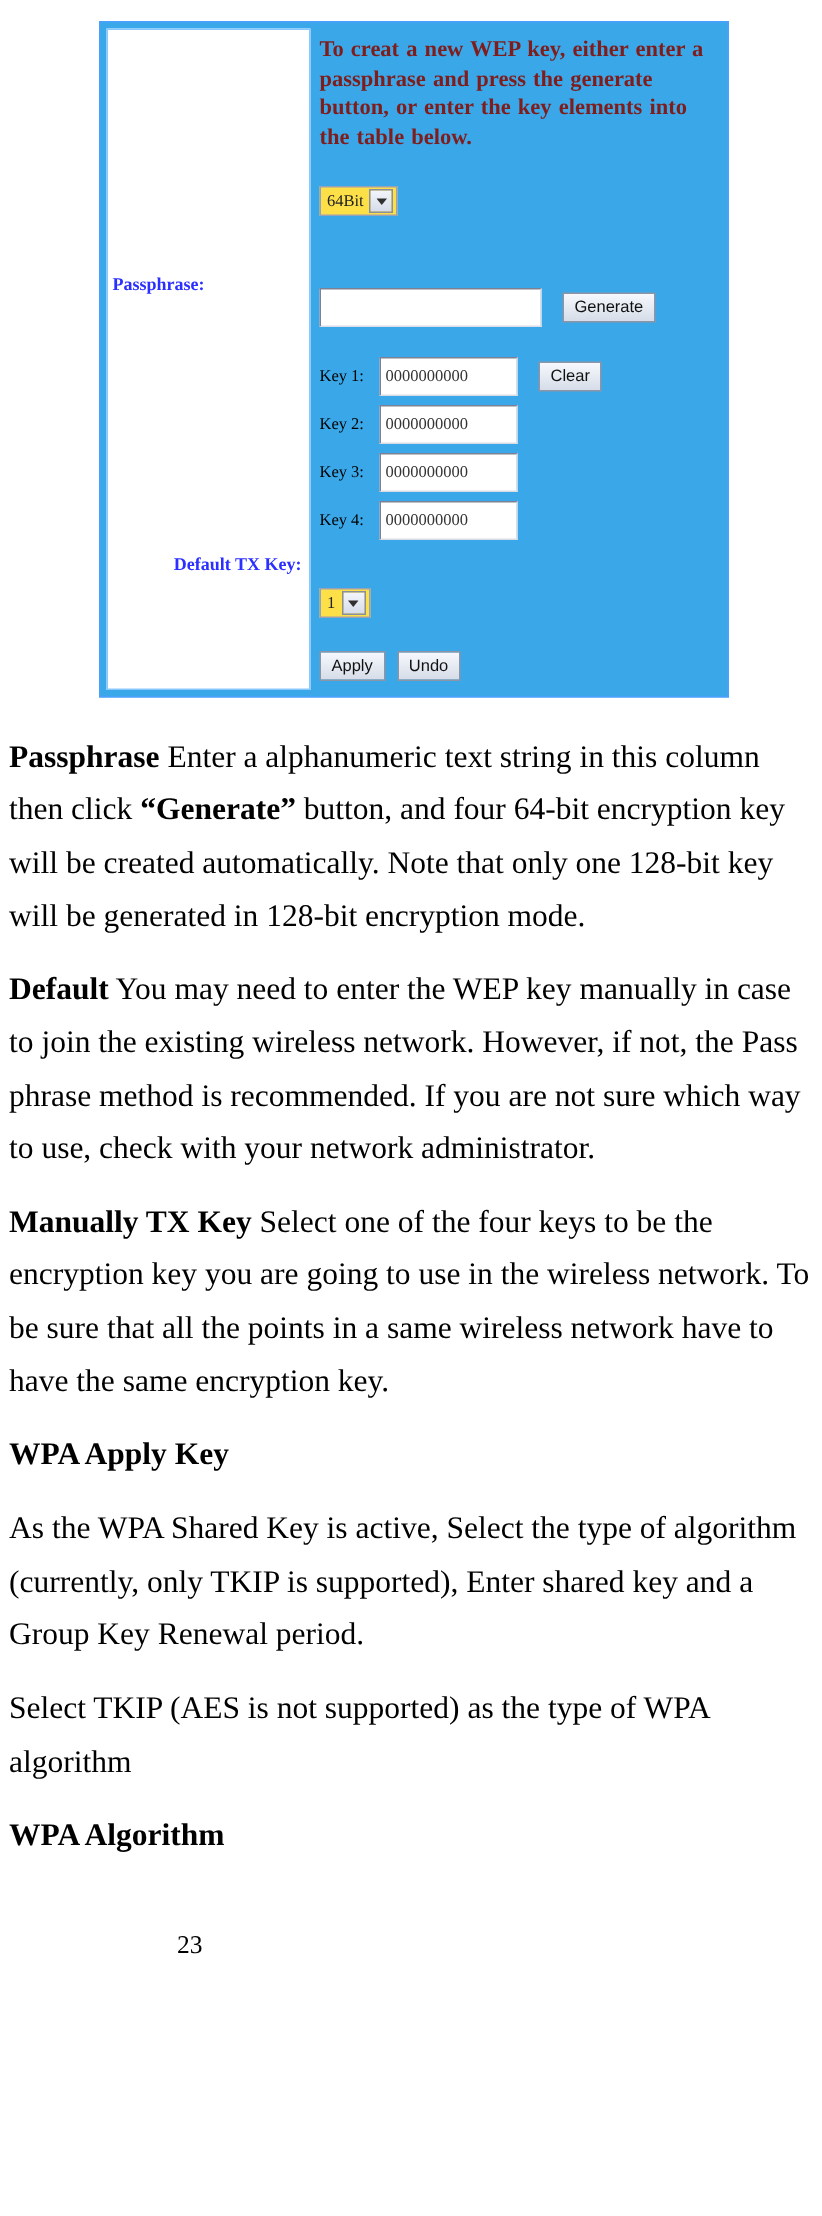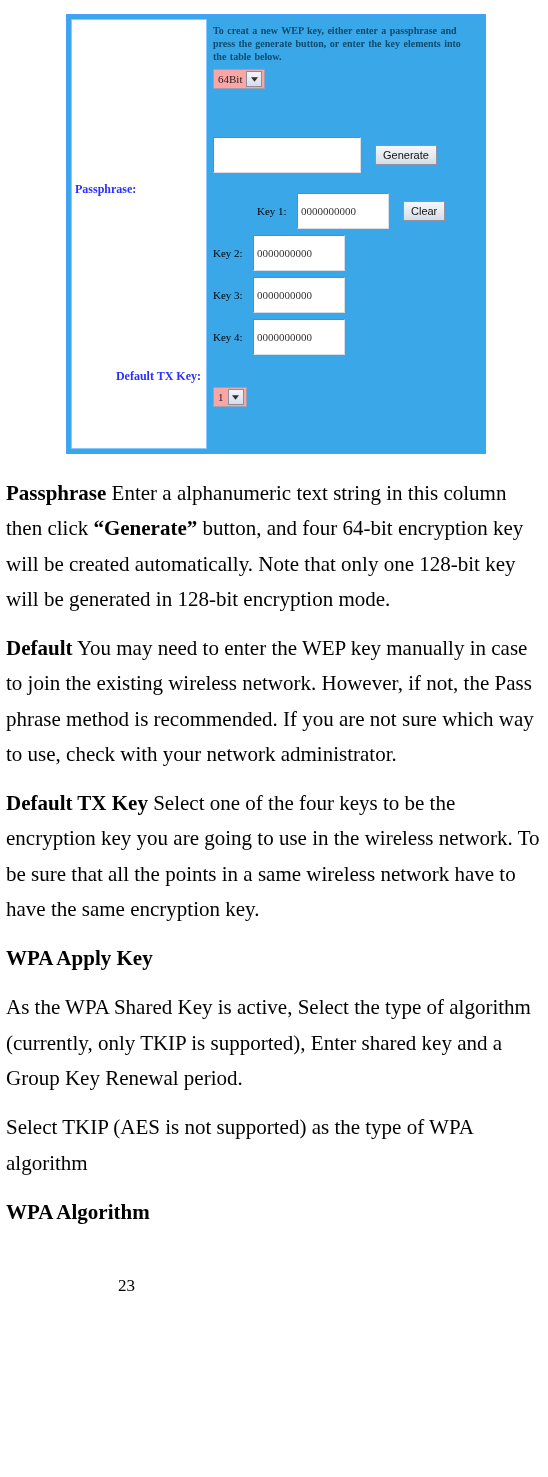--- a/index.html
+++ b/index.html
@@ -33,41 +33,41 @@
     }
     .panel-right {
       flex: 1;
       padding: 3px 6px 6px 6px;
       position: relative;
       font-size: 11px;
       min-height: 428px;
       box-sizing: border-box;
     }
     .hint {
-      color: #0c4a6e;
+      color: #7f1d1d;
       font-weight: 600;
-      font-size: 10px;
+      font-size: 15px;
       line-height: 1.3;
-      margin-bottom: 6px;
+      margin-bottom: 22px;
       word-spacing: 1px;
     }
     .row {
       display: flex;
       align-items: center;
       margin-bottom: 8px;
     }
     .lbl {
       color: #2b2fff;
       font-weight: 700;
       font-size: 12px;
     }
     .sel {
       display: inline-flex;
       align-items: center;
-      background: #fca5a5;
+      background: #fde047;
       border: 1px solid #9aa0b5;
       height: 18px;
       padding: 0 2px 0 4px;
       font-size: 11px;
       color: #222;
     }
     .sel .arr {
       width: 14px;
       height: 14px;
       margin-left: 4px;
@@ -77,21 +77,21 @@
       align-items: center;
       justify-content: center;
     }
     .sel .arr svg { width: 7px; height: 5px; display:block; }
     .tx {
       background: #fff;
       border-top: 1px solid #7c8294;
       border-left: 1px solid #7c8294;
       border-right: 1px solid #d9dde8;
       border-bottom: 1px solid #d9dde8;
-      height: 36px;
+      height: 26px;
       font-size: 11px;
       color: #333;
       padding: 1px 3px;
       box-sizing: border-box;
       display: inline-flex;
       align-items: center;
       overflow: hidden;
     }
     .btn {
       background: linear-gradient(#f6f8fd, #d6dde8);
@@ -128,21 +128,21 @@
       position: absolute;
       left: -132px;
       top: 350px;
       width: 126px;
       text-align: right;
     }
     .spacer-top { height: 2px; }
     .bit-row { margin-top: 2px; margin-bottom: 48px; }
     .pass-row { margin-bottom: 20px; }
     .key-tx { width: 92px; }
-    .clear-row { display:flex; align-items:center;margin-left:44px; }
+    .clear-row { display:flex; align-items:center; }
     .tx-row { margin-top: 32px; }
     .doc {
       margin-top: 22px;
       font-size: 21px;
       line-height: 1.68;
     }
     .doc p { margin: 0 0 14px 0; }
     .doc b { font-weight: 700; }
     .pagenum {
       margin-top: 46px;
@@ -217,34 +217,38 @@
           <div class="sel">
             <span>1</span>
             <span class="arr">
               <svg viewBox="0 0 8 5">
                   <path d="M0 0 L8 0 L4 5 Z" fill="#303030"></path>
                 </svg>
             </span>
           </div>
         </div>
 
+        <div class="btnrow">
+          <button class="btn">Apply</button>
+          <button class="btn">Undo</button>
+        </div>
 
       </div>
     </div>
   </div>
 
   <div class="doc">
     <p>
       <b>Passphrase</b><span> Enter a alphanumeric text string in this column then click </span><b>“Generate”</b><span> button, and four 64-bit encryption key will be created automatically. Note that only one 128-bit key will be generated in 128-bit encryption mode.</span>
     </p>
     <p>
       <b>Default</b><span> You may need to enter the WEP key manually in case to join the existing wireless network. However, if not, the Pass phrase method is recommended. If you are not sure which way to use, check with your network administrator.</span>
     </p>
     <p>
-      <b>Default TX Key</b><span> Select one of the four keys to be the encryption key you are going to use in the wireless network. To be sure that all the points in a same wireless network have to have the same encryption key.</span>
+      <b>Manually TX Key</b><span> Select one of the four keys to be the encryption key you are going to use in the wireless network. To be sure that all the points in a same wireless network have to have the same encryption key.</span>
     </p>
     <p><b>WPA Apply Key</b></p>
     <p>As the WPA Shared Key is active, Select the type of algorithm (currently, only TKIP is supported), Enter shared key and a Group Key Renewal period.</p>
     <p>Select TKIP (AES is not supported) as the type of WPA algorithm</p>
     <p><b>WPA Algorithm</b></p>
   </div>
 
   <div class="pagenum">23</div>
 </div>
 

